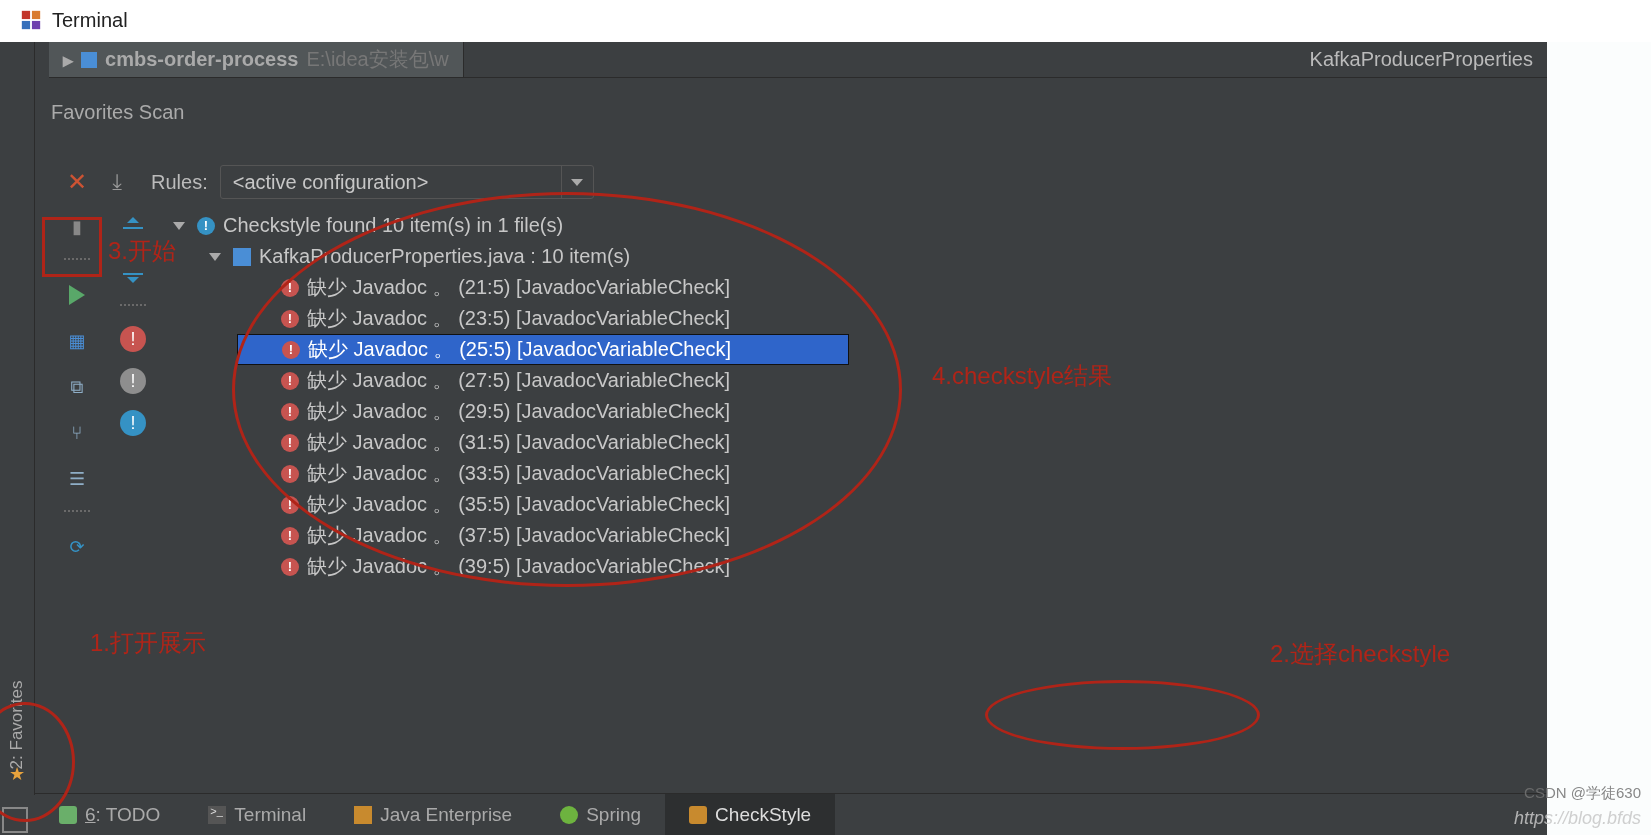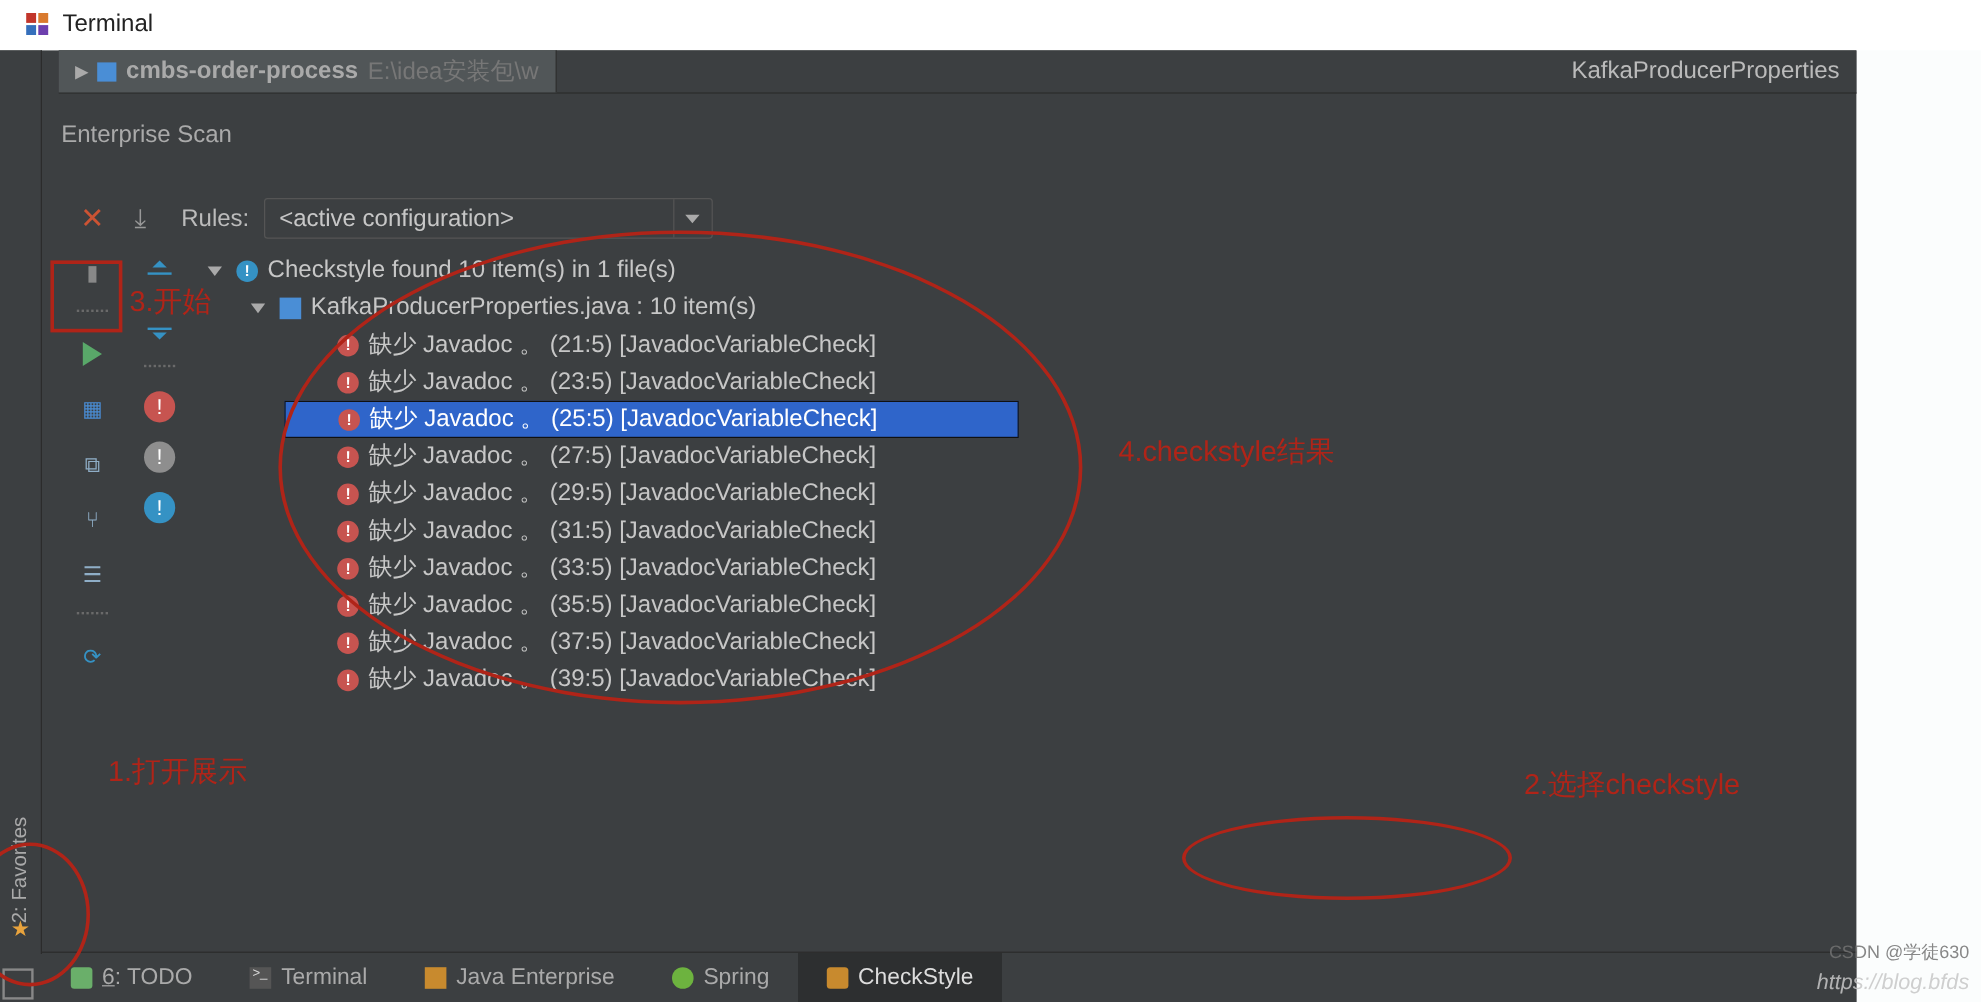--- a/index.html
+++ b/index.html
@@ -331,21 +331,21 @@
       <span class="proj-icon"></span>
       <span>cmbs-order-process</span>
       <span class="path">E:\idea安装包\w</span>
     </div>
     <div class="tab editor">
       <span>KafkaProducerProperties</span>
     </div>
   </div>
 
   <div class="cs-header">
-    <span>Enterprise Scan</span>
+    <span>Favorites Scan</span>
   </div>
 
   <div class="rules-row">
     <span class="close-x">✕</span>
     <span class="dl-icon">⤓</span>
     <span class="rules-label">Rules:</span>
     <div class="rules-select">
       <span class="sel-text">&lt;active configuration&gt;</span>
       <span class="sel-btn">
           <span class="tri-down"></span>

